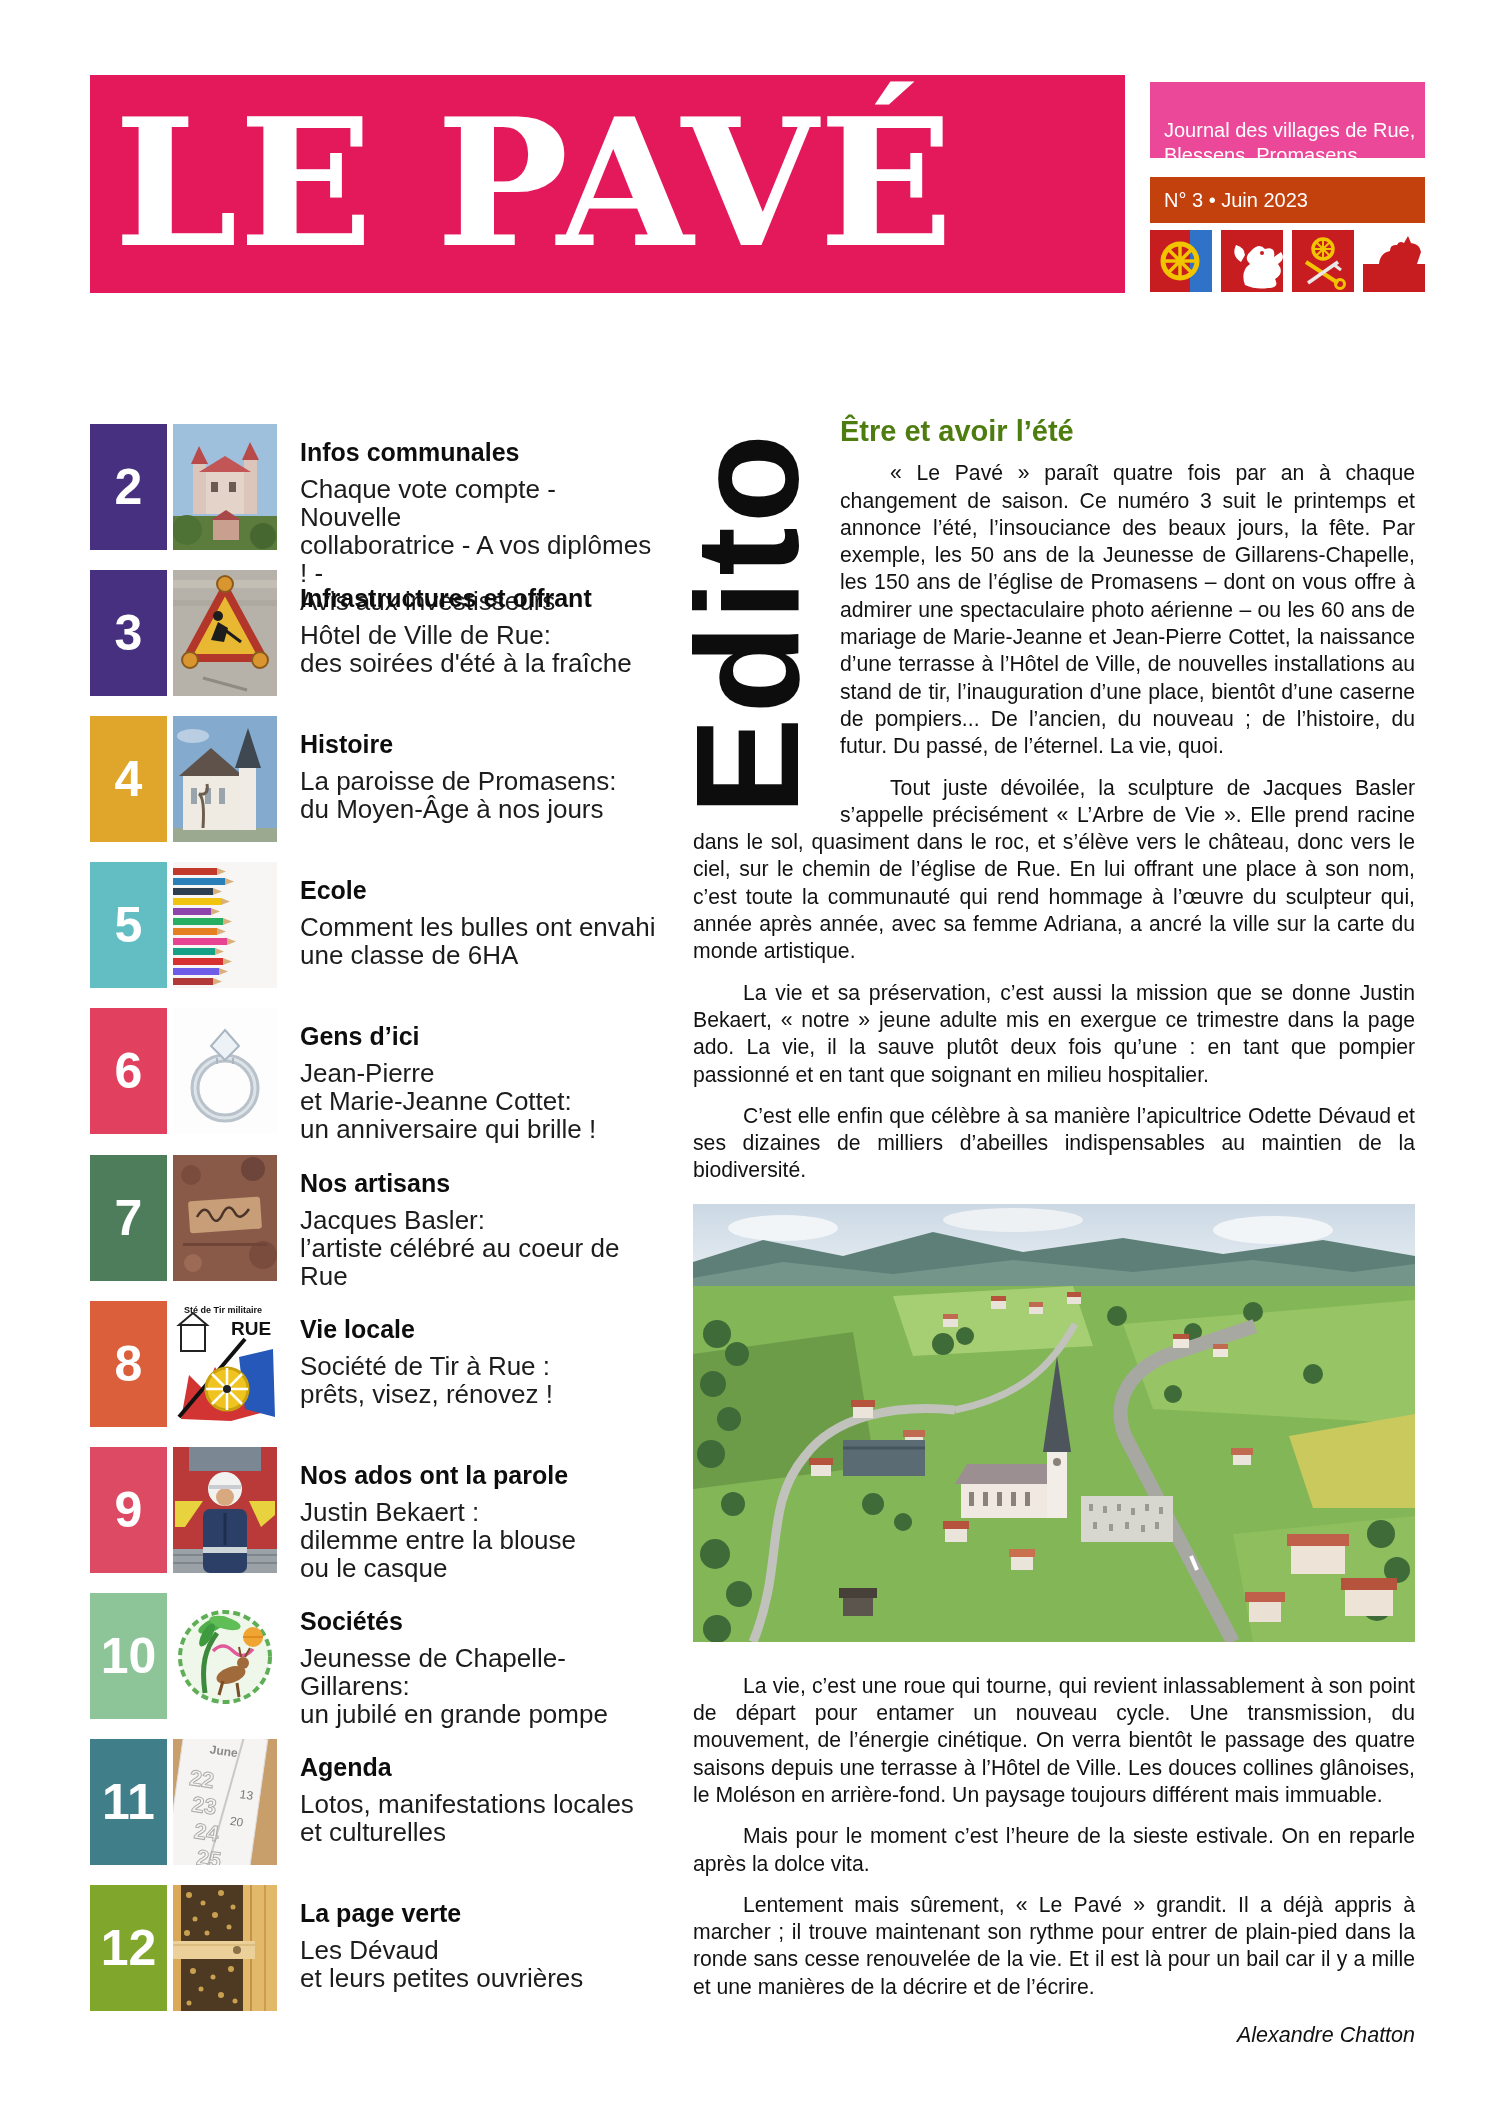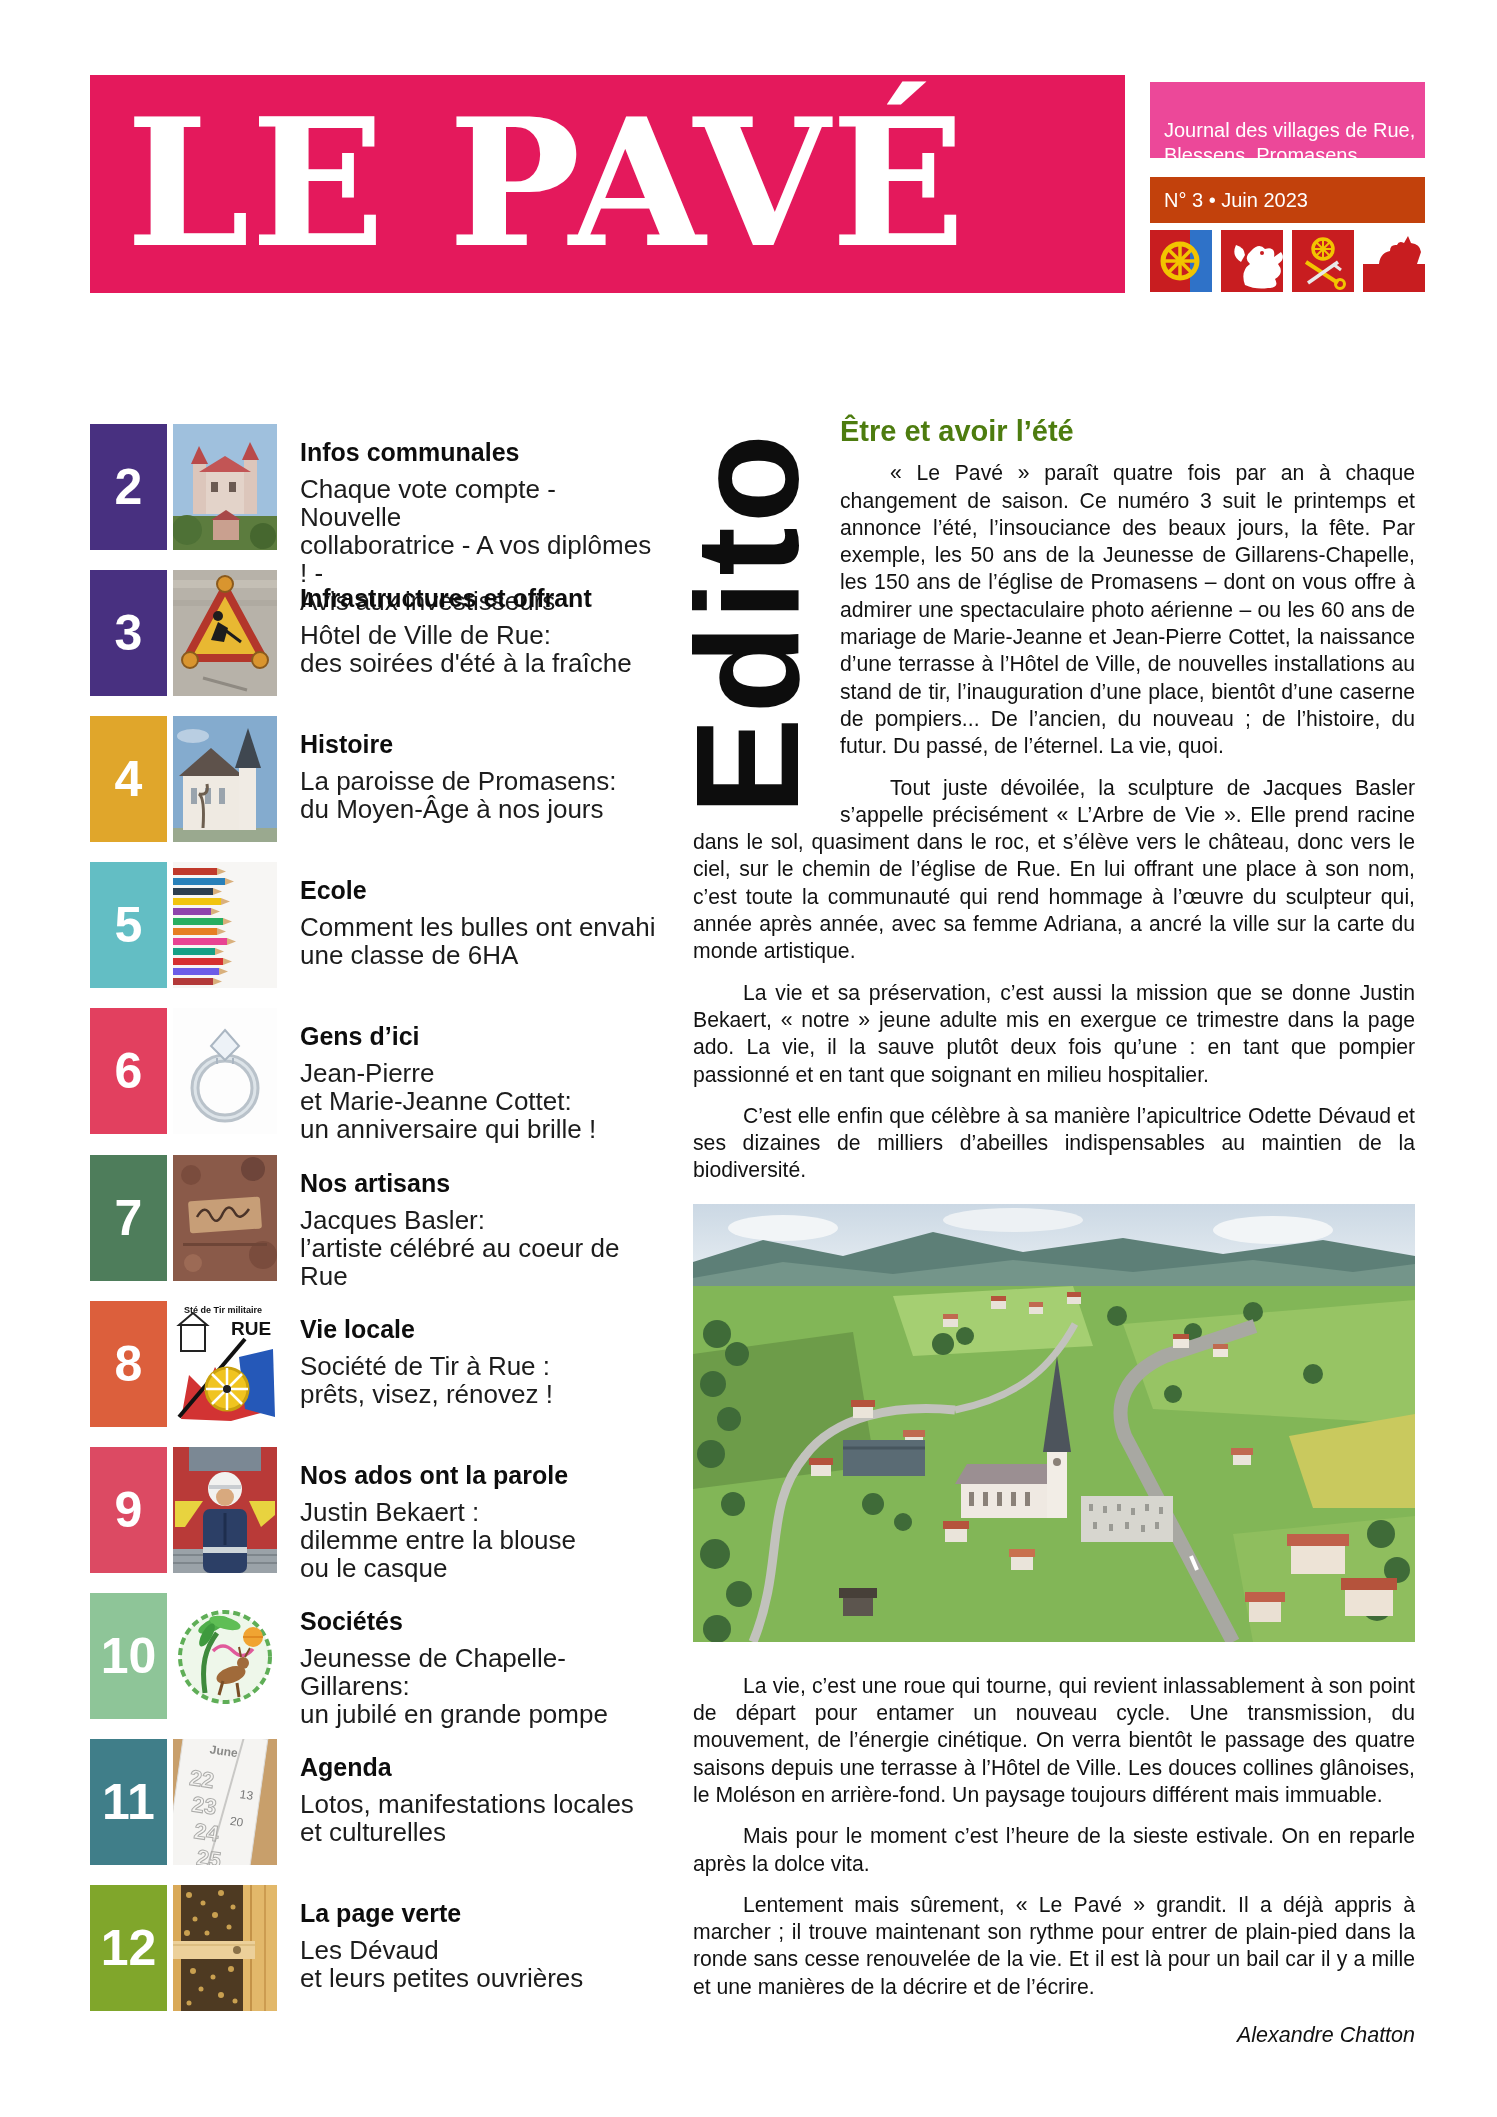--- a/index.html
+++ b/index.html
@@ -8,21 +8,21 @@
     font-family:"Liberation Sans",sans-serif;color:#141414;
   }
 
   
   .banner{
     position:absolute;left:90px;top:75px;width:1035px;height:218px;
     overflow:hidden;
   }
   .banner-title{
     font-family:"DejaVu Serif",serif;font-weight:bold;color:#ffffff;
-    font-size:176px;line-height:218px;padding-left:36px;letter-spacing:1px;
+    font-size:176px;line-height:218px;padding-left:24px;letter-spacing:1px;
     white-space:nowrap;
   }
   .mh-box{
     position:absolute;left:1150px;width:275px;color:#ffffff;
   }
   .mh-sub{top:82px;height:76px;font-size:20px;line-height:25px;padding:11px 0 0 14px;white-space:pre-line;box-sizing:border-box;}
   .mh-issue{top:177px;height:46px;font-size:20px;display:flex;align-items:center;padding-left:14px;box-sizing:border-box;}
   .crest{position:absolute;top:230px;width:62px;height:62px;}
   .crest svg{display:block;}
 

